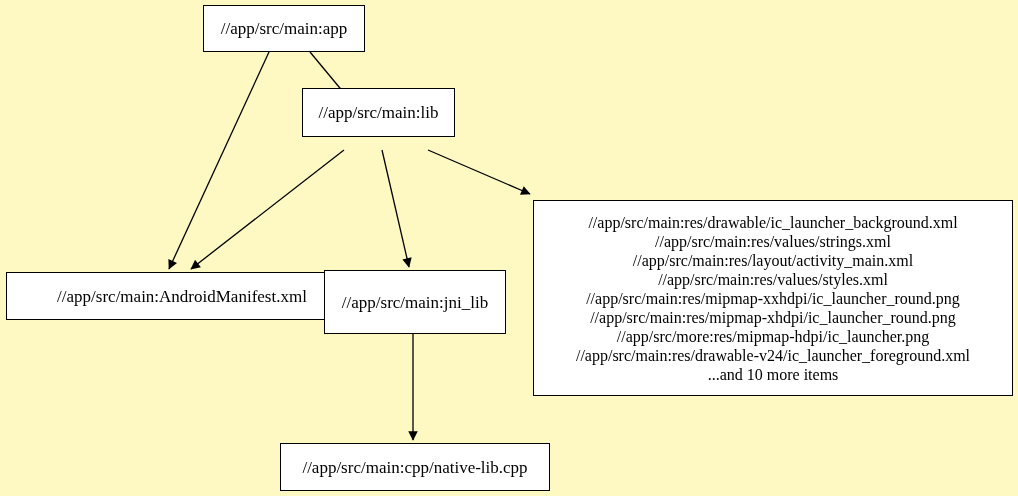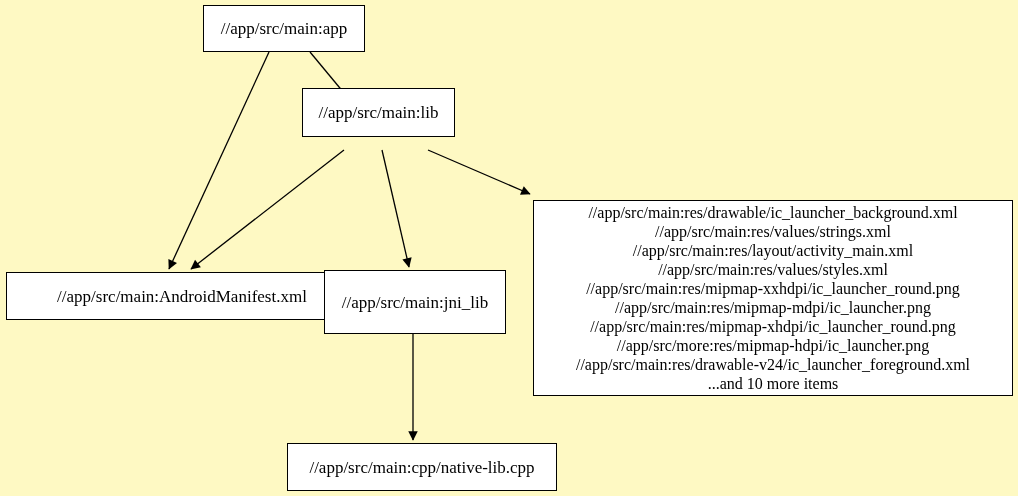--- a/index.html
+++ b/index.html
@@ -44,21 +44,21 @@
   .node.multiline .res-line {
     display: block;
     font-size: 16px;
     line-height: 19px;
   }
   #node-app            { left: 203px; top: 5px;   width: 162px; height: 47px; }
   #node-lib            { left: 302px; top: 88px; width: 153px; height: 49px; }
   #node-manifest       { left: 6px;   top: 272px; width: 352px; height: 48px; }
   #node-jni-lib        { left: 324px; top: 270px; width: 182px; height: 64px; }
   #node-res-group      { left: 533px; top: 200px; width: 480px; height: 196px; }
-  #node-native-lib-cpp { left: 280px; top: 443px; width: 270px; height: 48px; margin-left: 7px; }
+  #node-native-lib-cpp { left: 280px; top: 443px; width: 270px; height: 48px; }
 </style>
 </head>
 <body>
 
 <div class="canvas">
 
   <svg class="edges" viewBox="0 0 1018 496" xmlns="http://www.w3.org/2000/svg">
     <defs>
       <marker id="arrowhead" viewBox="0 0 10 10" refX="9.3" refY="5" markerWidth="13.5" markerHeight="9.5" markerUnits="userSpaceOnUse" orient="auto">
         <path d="M0,0 L10,5 L0,10 z" fill="#000000"></path>
@@ -87,21 +87,20 @@
   <div class="node" id="node-jni-lib">
     <span>//app/src/main:jni_lib</span>
   </div>
 
   <div class="node multiline" id="node-res-group">
     <span class="res-line">//app/src/main:res/drawable/ic_launcher_background.xml</span>
     <span class="res-line">//app/src/main:res/values/strings.xml</span>
     <span class="res-line">//app/src/main:res/layout/activity_main.xml</span>
     <span class="res-line">//app/src/main:res/values/styles.xml</span>
     <span class="res-line">//app/src/main:res/mipmap-xxhdpi/ic_launcher_round.png</span>
-    <span class="res-line">//app/src/main:res/mipmap-mdpi/ic_launcher.png</span>
     <span class="res-line">//app/src/main:res/mipmap-xhdpi/ic_launcher_round.png</span>
     <span class="res-line">//app/src/more:res/mipmap-hdpi/ic_launcher.png</span>
     <span class="res-line">//app/src/main:res/drawable-v24/ic_launcher_foreground.xml</span>
     <span class="res-line">...and 10 more items</span>
   </div>
 
   <div class="node" id="node-native-lib-cpp">
     <span>//app/src/main:cpp/native-lib.cpp</span>
   </div>
 

